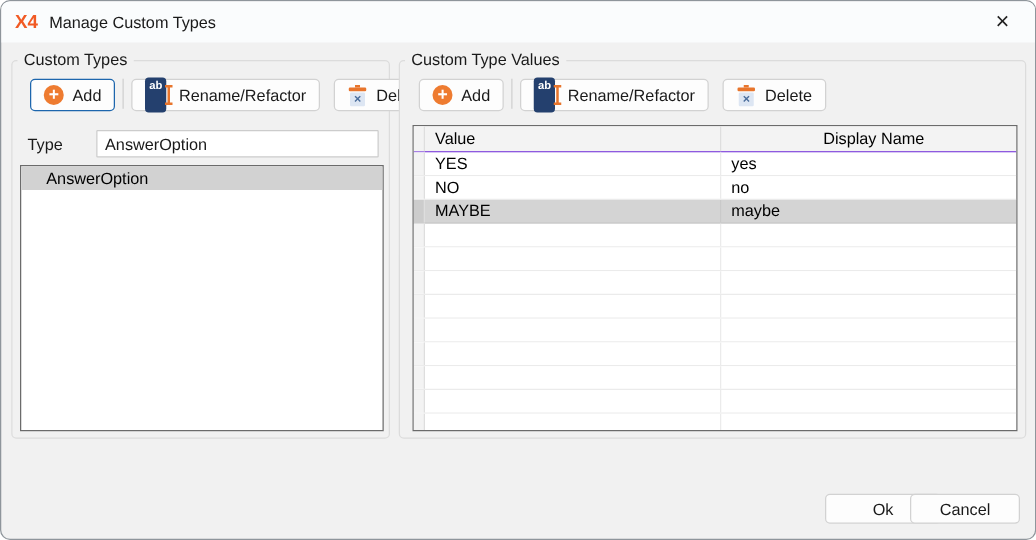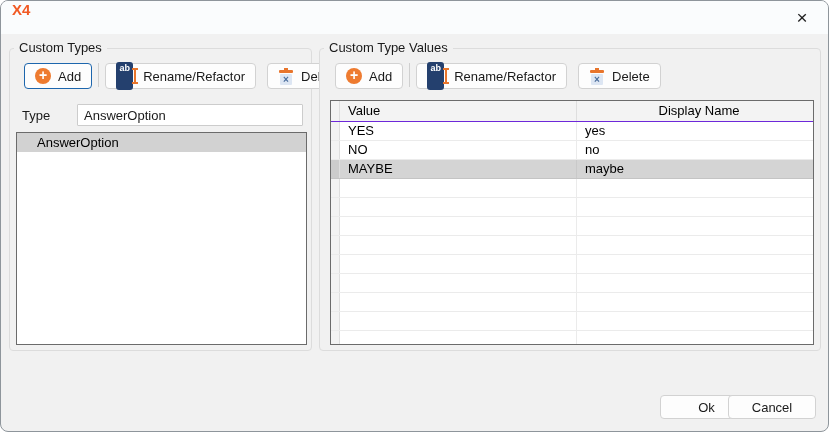--- a/index.html
+++ b/index.html
@@ -14,21 +14,21 @@
     position:absolute; left:0; top:0; width:829px; height:432px;
     background:#f1f1f1;
     border:1px solid #8e959b;
     border-radius:8px;
     overflow:hidden;
   }
   
   .titlebar {
     position:absolute; left:0; top:0; right:0; height:33px;
     background:#fafcfd;
-    display:flex; 
+    display:flex; align-items:center;
   }
   .logo {
     margin-left:11px;
     color:#f15a24; font-weight:700; font-size:15px; letter-spacing:0px;
   }
   .title {
     margin-left:9px;
     font-size:13px; color:#1a1a1a;
   }
   .close-btn {
@@ -182,20 +182,21 @@
   .btn-ok     { left:625px; width:93px;margin-left:34px; }
   .btn-cancel { left:727px; width:88px; }
 </style>
 </head>
 <body>
 
 <div class="dialog">
 
   <div class="titlebar">
     <span class="logo">X4</span>
+    <span class="title">Manage Custom Types</span>
     <span class="close-btn">×</span>
   </div>
 
   <div class="groupbox gb-left">
     <span class="groupbox-label">Custom Types</span>
 
     <div class="toolbar">
       <button class="tb-btn focused">
         <span class="icon-add"></span>
         <span>Add</span>

